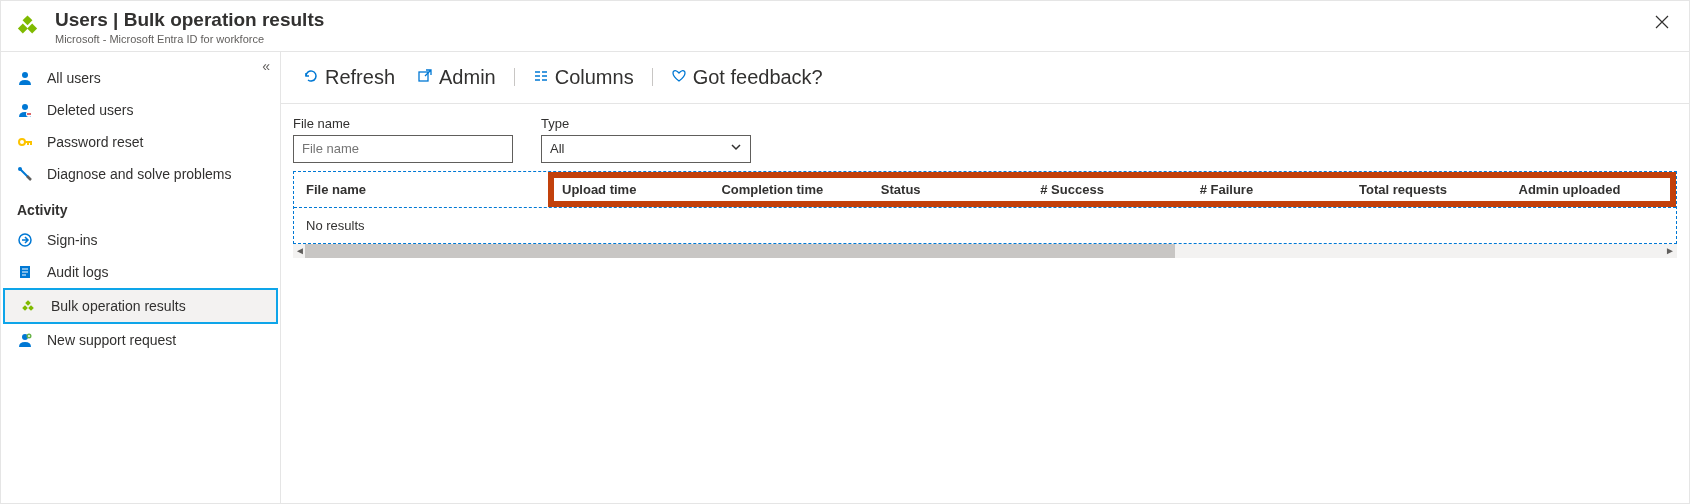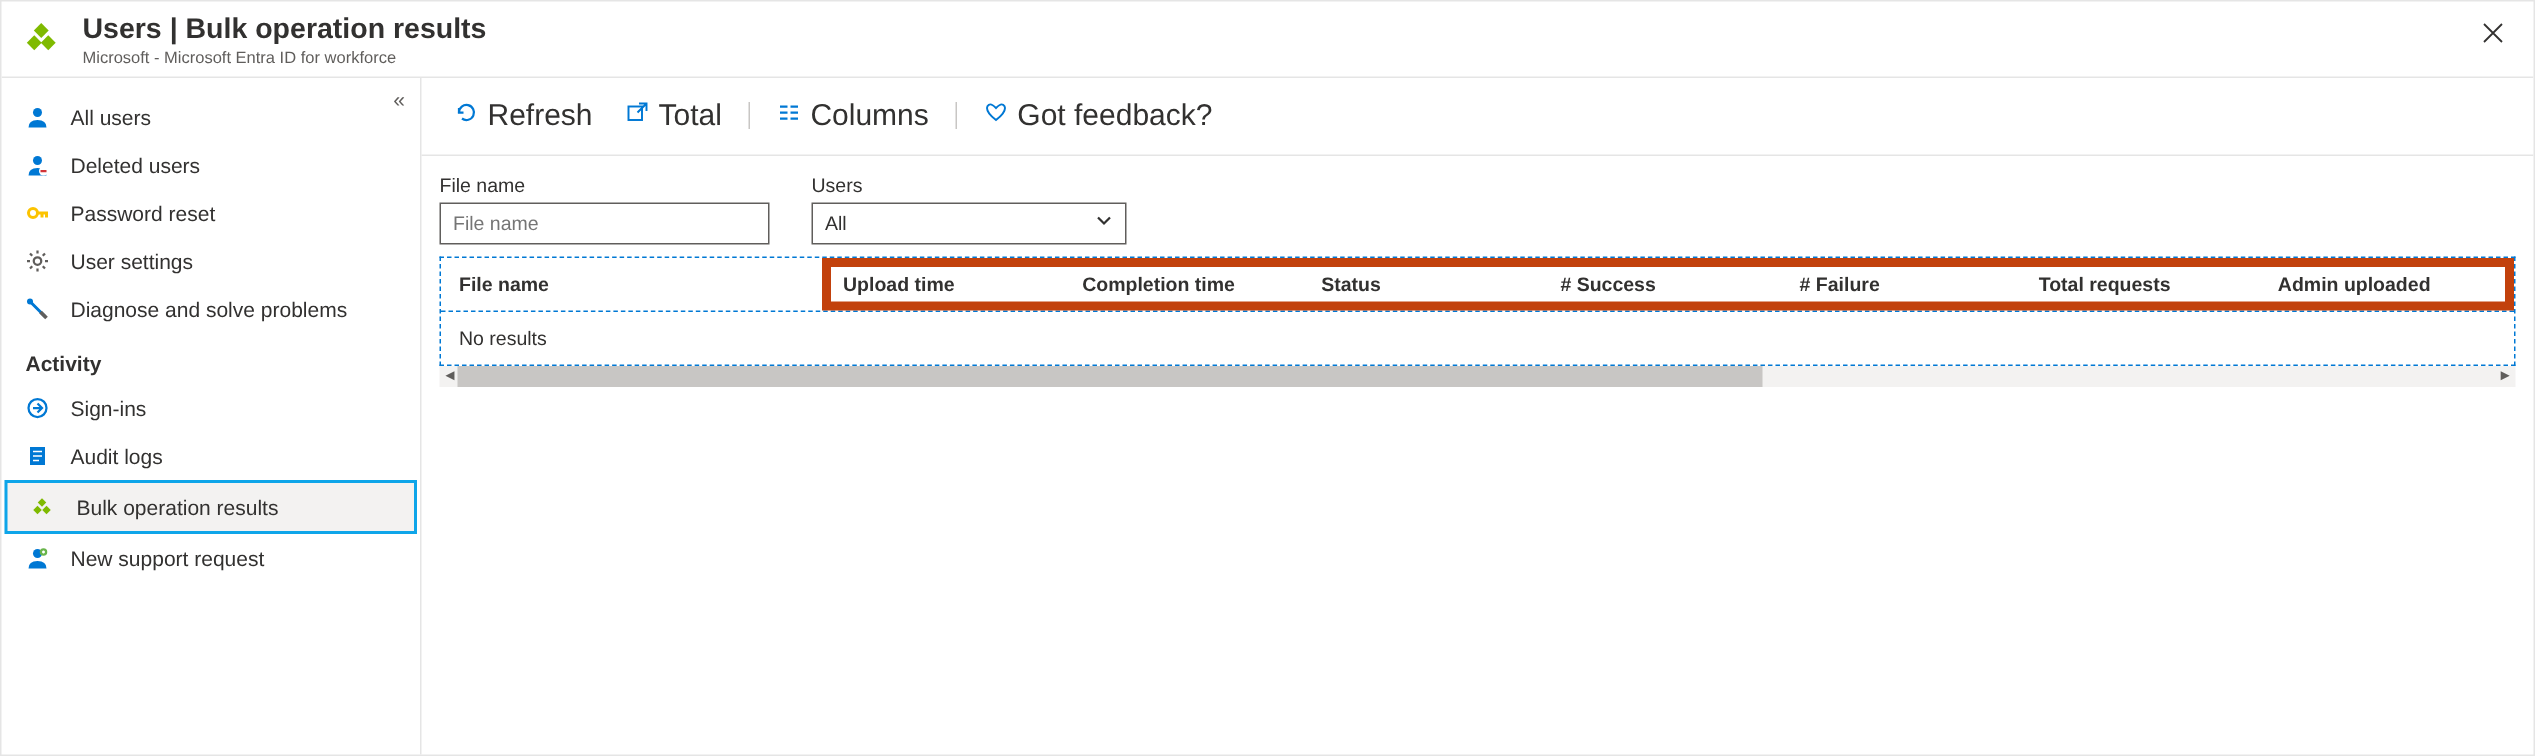--- a/index.html
+++ b/index.html
@@ -243,27 +243,20 @@
     </div>
     <div class="nav-item">
       <span class="nav-icon"><svg viewBox="0 0 16 16">
             <circle cx="5" cy="8" r="3" fill="none" stroke="#fcc300" stroke-width="2"></circle>
             <path d="M8 8 L14 8 L14 11 M11 8 L11 11" stroke="#fcc300" stroke-width="2" fill="none"></path>
           </svg></span>
       <span>Password reset</span>
     </div>
     <div class="nav-item">
       <span class="nav-icon"><svg viewBox="0 0 16 16">
-            <circle cx="8" cy="8" r="2.5" fill="none" stroke="#605e5c" stroke-width="1.5"></circle>
-            <path d="M8 1 L8 3 M8 13 L8 15 M1 8 L3 8 M13 8 L15 8 M3 3 L4.5 4.5 M11.5 11.5 L13 13 M3 13 L4.5 11.5 M11.5 4.5 L13 3" stroke="#605e5c" stroke-width="1.5"></path>
-          </svg></span>
-      <span>User settings</span>
-    </div>
-    <div class="nav-item">
-      <span class="nav-icon"><svg viewBox="0 0 16 16">
             <path d="M3 3 L8 8 M13 13 L8 8" stroke="#0078d4" stroke-width="2"></path>
             <circle cx="3" cy="3" r="2" fill="#0078d4"></circle>
             <path d="M10 10 L14 14" stroke="#605e5c" stroke-width="2.5"></path>
           </svg></span>
       <span>Diagnose and solve problems</span>
     </div>
 
     <div class="nav-section">Activity</div>
     <div class="nav-item">
       <span class="nav-icon"><svg viewBox="0 0 16 16">
@@ -306,21 +299,21 @@
               <path d="M3 8 A5 5 0 1 1 5 12" fill="none" stroke="#0078d4" stroke-width="1.5"></path>
               <path d="M3 5 L3 8 L6 8" fill="none" stroke="#0078d4" stroke-width="1.5"></path>
             </svg></span>
         <span>Refresh</span>
       </button>
       <button class="tb-btn">
         <span class="ico"><svg width="16" height="16" viewBox="0 0 16 16">
               <rect x="2" y="4" width="9" height="9" fill="none" stroke="#0078d4" stroke-width="1.3"></rect>
               <path d="M9 2 L14 2 L14 7 M14 2 L8 8" fill="none" stroke="#0078d4" stroke-width="1.3"></path>
             </svg></span>
-        <span>Total</span>
+        <span>Admin</span>
       </button>
       <div class="tb-sep"></div>
       <button class="tb-btn">
         <span class="ico"><svg width="16" height="16" viewBox="0 0 16 16">
               <path d="M2 4 L7 4 M2 8 L7 8 M2 12 L7 12 M9 4 L14 4 M9 8 L14 8 M9 12 L14 12" stroke="#0078d4" stroke-width="1.5"></path>
             </svg></span>
         <span>Columns</span>
       </button>
       <div class="tb-sep"></div>
       <button class="tb-btn">
@@ -330,21 +323,21 @@
         <span>Got feedback?</span>
       </button>
     </div>
 
     <div class="filters">
       <div class="filter-group">
         <label class="filter-label">File name</label>
         <input class="filter-input" placeholder="File name" style="">
       </div>
       <div class="filter-group">
-        <label class="filter-label">Users</label>
+        <label class="filter-label">Type</label>
         <div class="filter-select">
           <span>All</span>
           <span><svg width="12" height="12" viewBox="0 0 12 12">
                 <path d="M2 4 L6 8 L10 4" fill="none" stroke="#323130" stroke-width="1.5"></path>
               </svg></span>
         </div>
       </div>
     </div>
 
     <div class="table-wrap">

